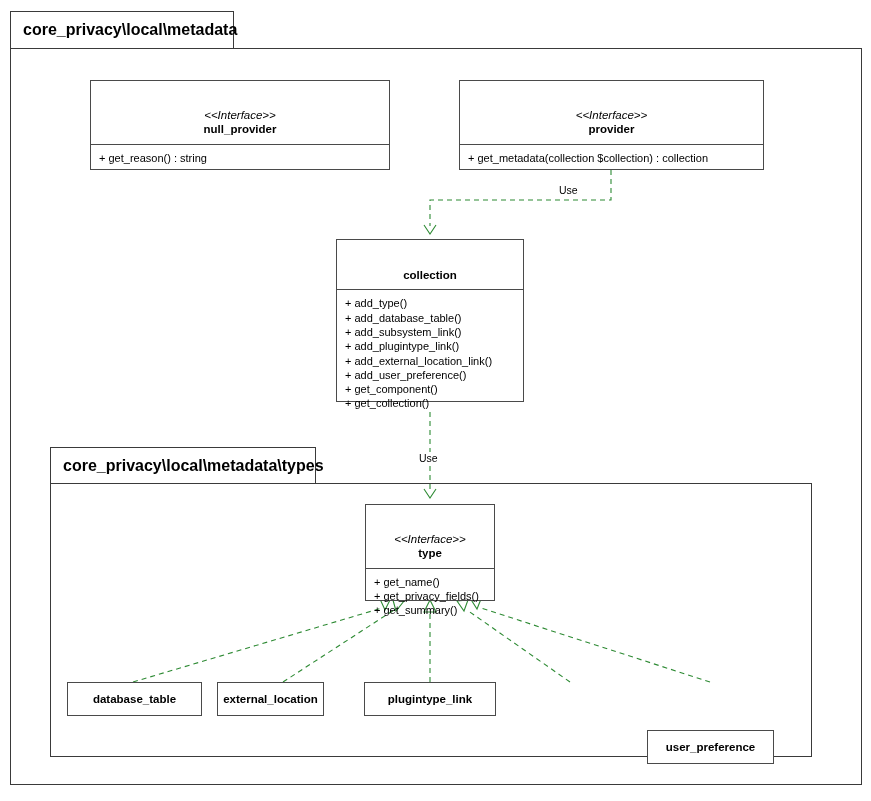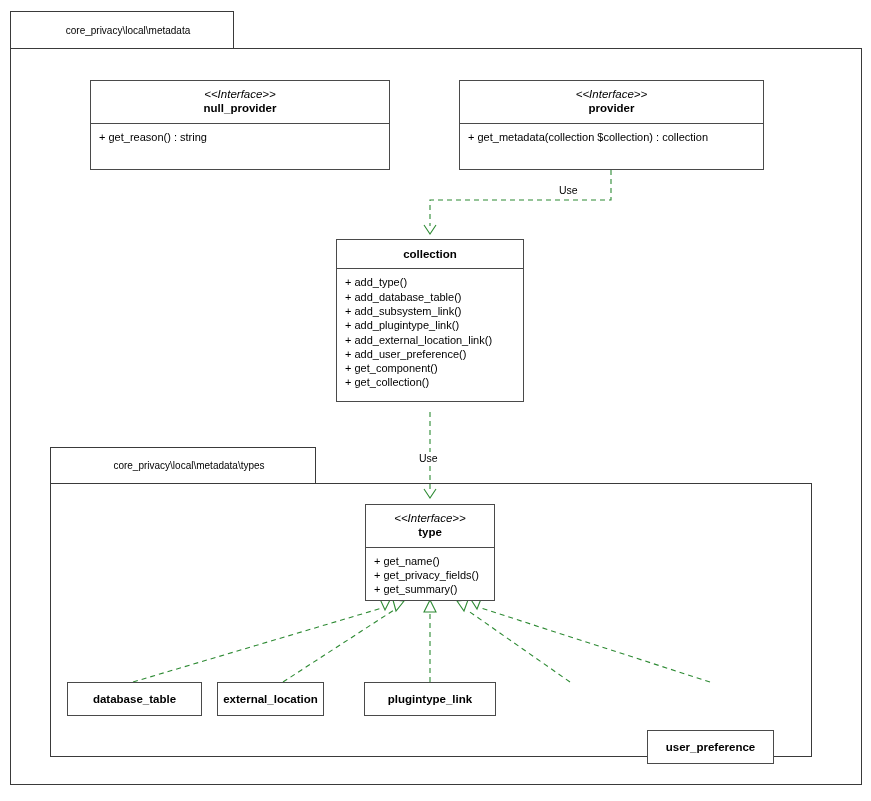--- a/index.html
+++ b/index.html
@@ -24,40 +24,41 @@
     box-sizing: border-box;
     background: transparent;
   }
   .pkg-tab {
     position: absolute;
     border: 1px solid #3a3a3a;
     box-sizing: border-box;
     background: #ffffff;
     display: flex;
     align-items: center;
-    justify-content: center;
+    justify-content: flex-start;
     padding-left: 12px;
-    font-weight: normal;
-    font-size: 10px;
+    font-weight: bold;
+    font-size: 16px;
     color: #000000;
     z-index: 4;
   }
   .cls {
     position: absolute;
     border: 1px solid #4a4a4a;
     box-sizing: border-box;
     background: #ffffff;
     z-index: 3;
   }
   .cls-head {
     padding: 6px 8px 7px 8px;
     text-align: center;
     line-height: 1.25;
     font-size: 11.5px;
     color: #000000;
+    margin-top: 21px;
   }
   .cls-head .stereo {
     font-style: italic;
     display: block;
     font-size: 11.5px;
   }
   .cls-head .nm {
     font-weight: bold;
     display: block;
     font-size: 11.5px;

